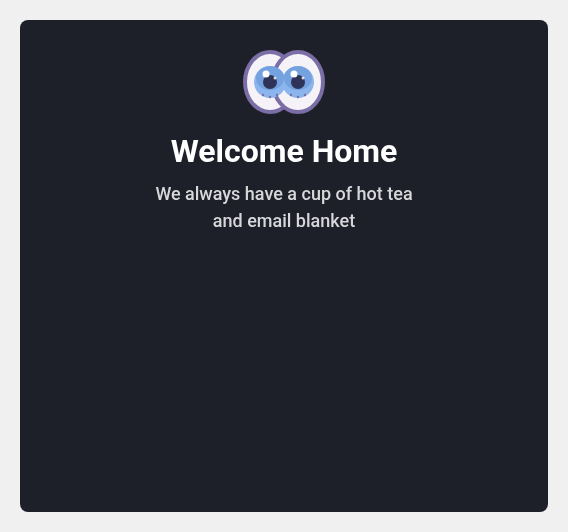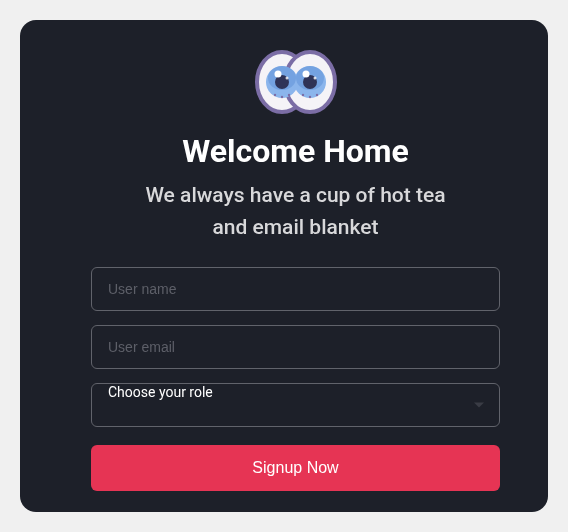--- a/index.html
+++ b/index.html
@@ -14,43 +14,43 @@
       height: 532px;
       display: flex;
       align-items: center;
       justify-content: center;
       padding: 20px;
     }
     .card {
       background: #1d2029;
       width: 100%;
       height: 100%;
-      border-radius: 16px;
-      padding: 28px 48px 38px 71px;
+      border-radius: 8px;
+      padding: 28px 48px 38px 48px;
       display: flex;
       flex-direction: column;
       align-items: center;
     }
     .logo-wrap {
       margin-bottom: 12px;
     }
     .title {
       color: #ffffff;
       font-size: 32px;
       font-weight: 700;
       margin-bottom: 10px;
       text-align: center;
     }
     .subtitle {
       color: #d8d8da;
-      font-size: 21px;
+      font-size: 18px;
       font-weight: 500;
       line-height: 1.5;
       text-align: center;
-      margin-bottom: 24px;
+      margin-bottom: 40px;
     }
     .form {
       width: 100%;
       display: flex;
       flex-direction: column;
       gap: 14px;
     }
     .input {
       width: 100%;
       height: 44px;
@@ -135,21 +135,13 @@
       <circle cx="64" cy="47" r="1.2" fill="#7b6da5"></circle>
     </svg>
   </div>
 
   <h1 class="title">Welcome Home</h1>
   <p class="subtitle">
     <span>We always have a cup of hot tea</span><br>
     <span>and email blanket</span>
   </p>
 
-  <form class="form">
-    <input type="text" class="input" placeholder="User name" style="">
-    <input type="email" class="input" placeholder="User email" style="">
-    <div class="select-wrap">
-      <div class="select">Choose your role</div>
-    </div>
-    <button type="button" class="submit">Signup Now</button>
-  </form>
 </div>
 
 </body></html>

